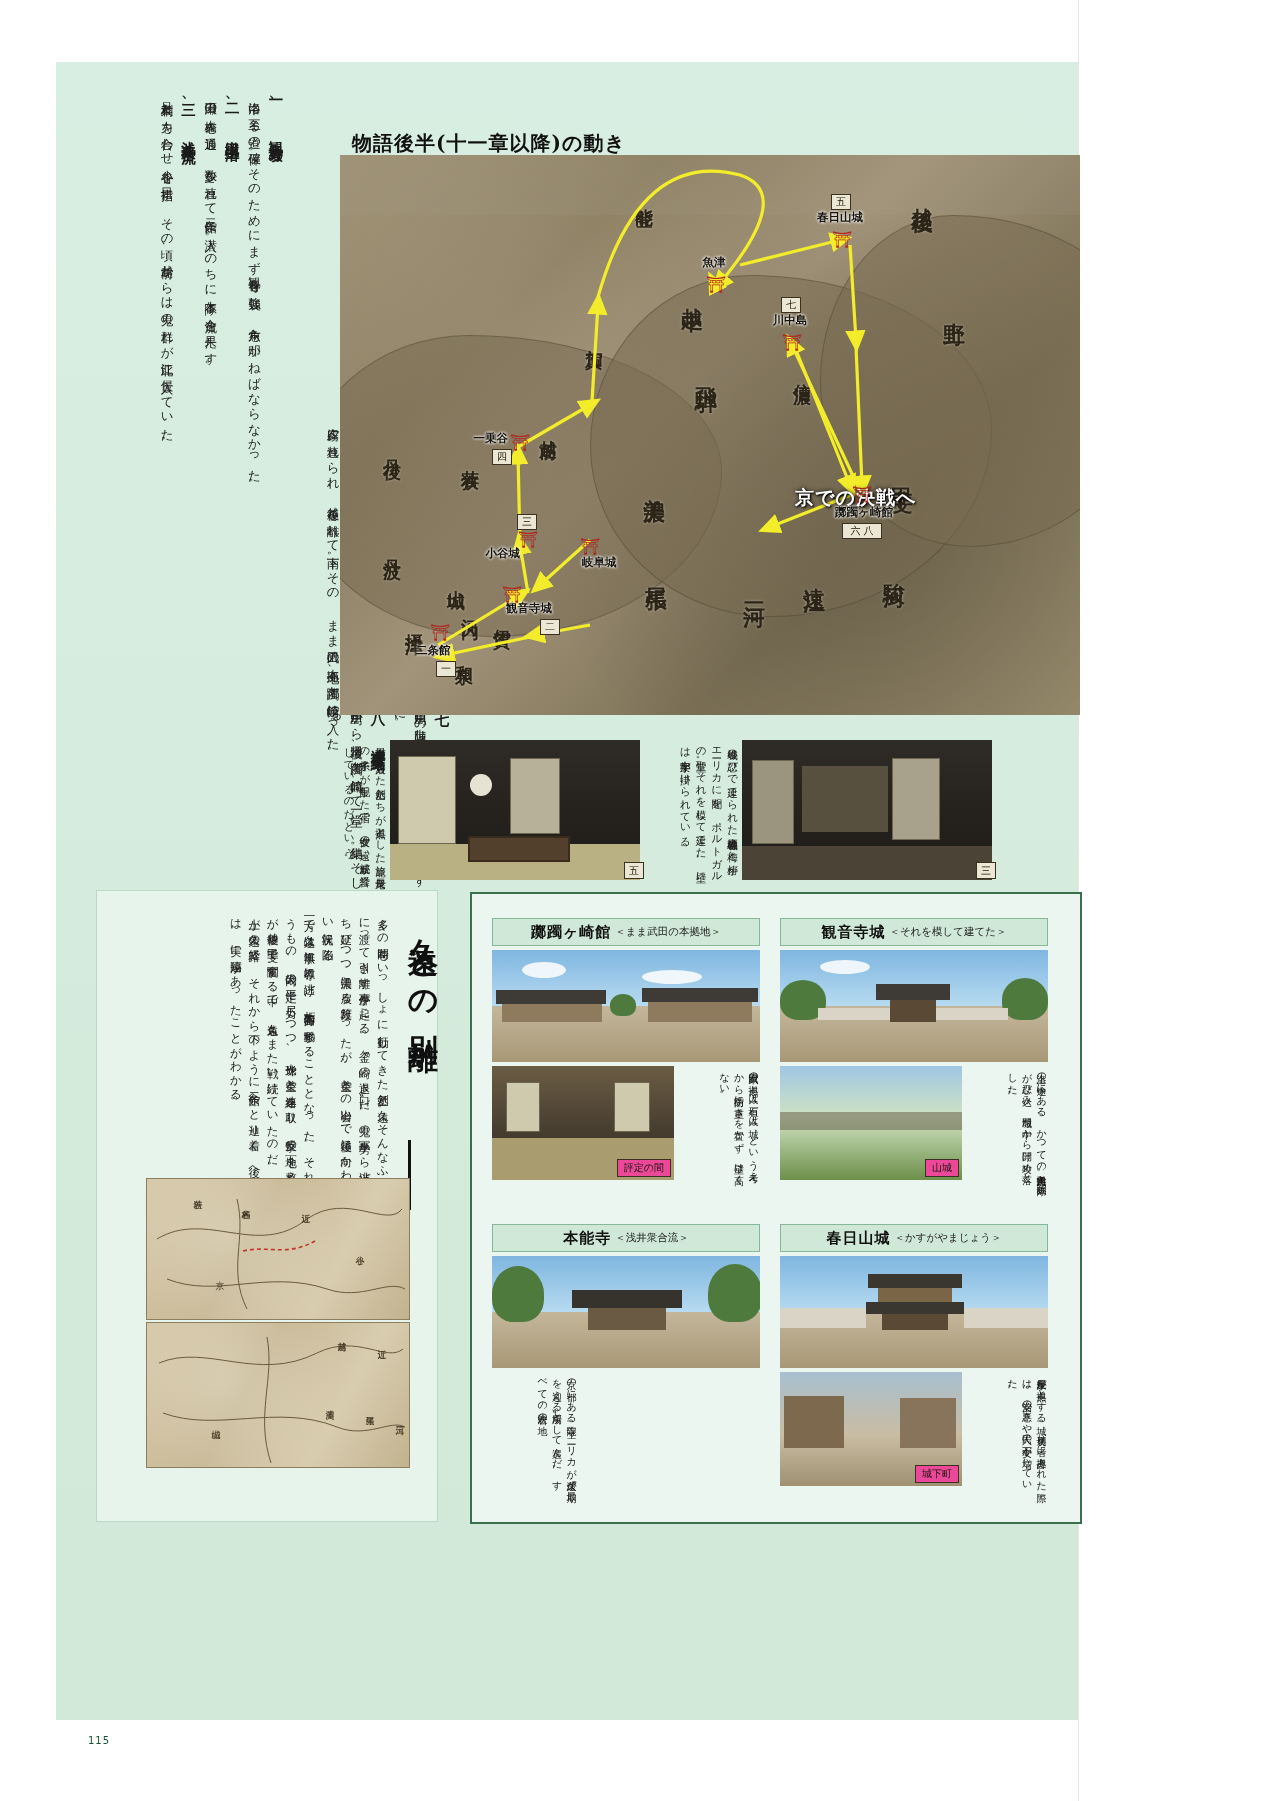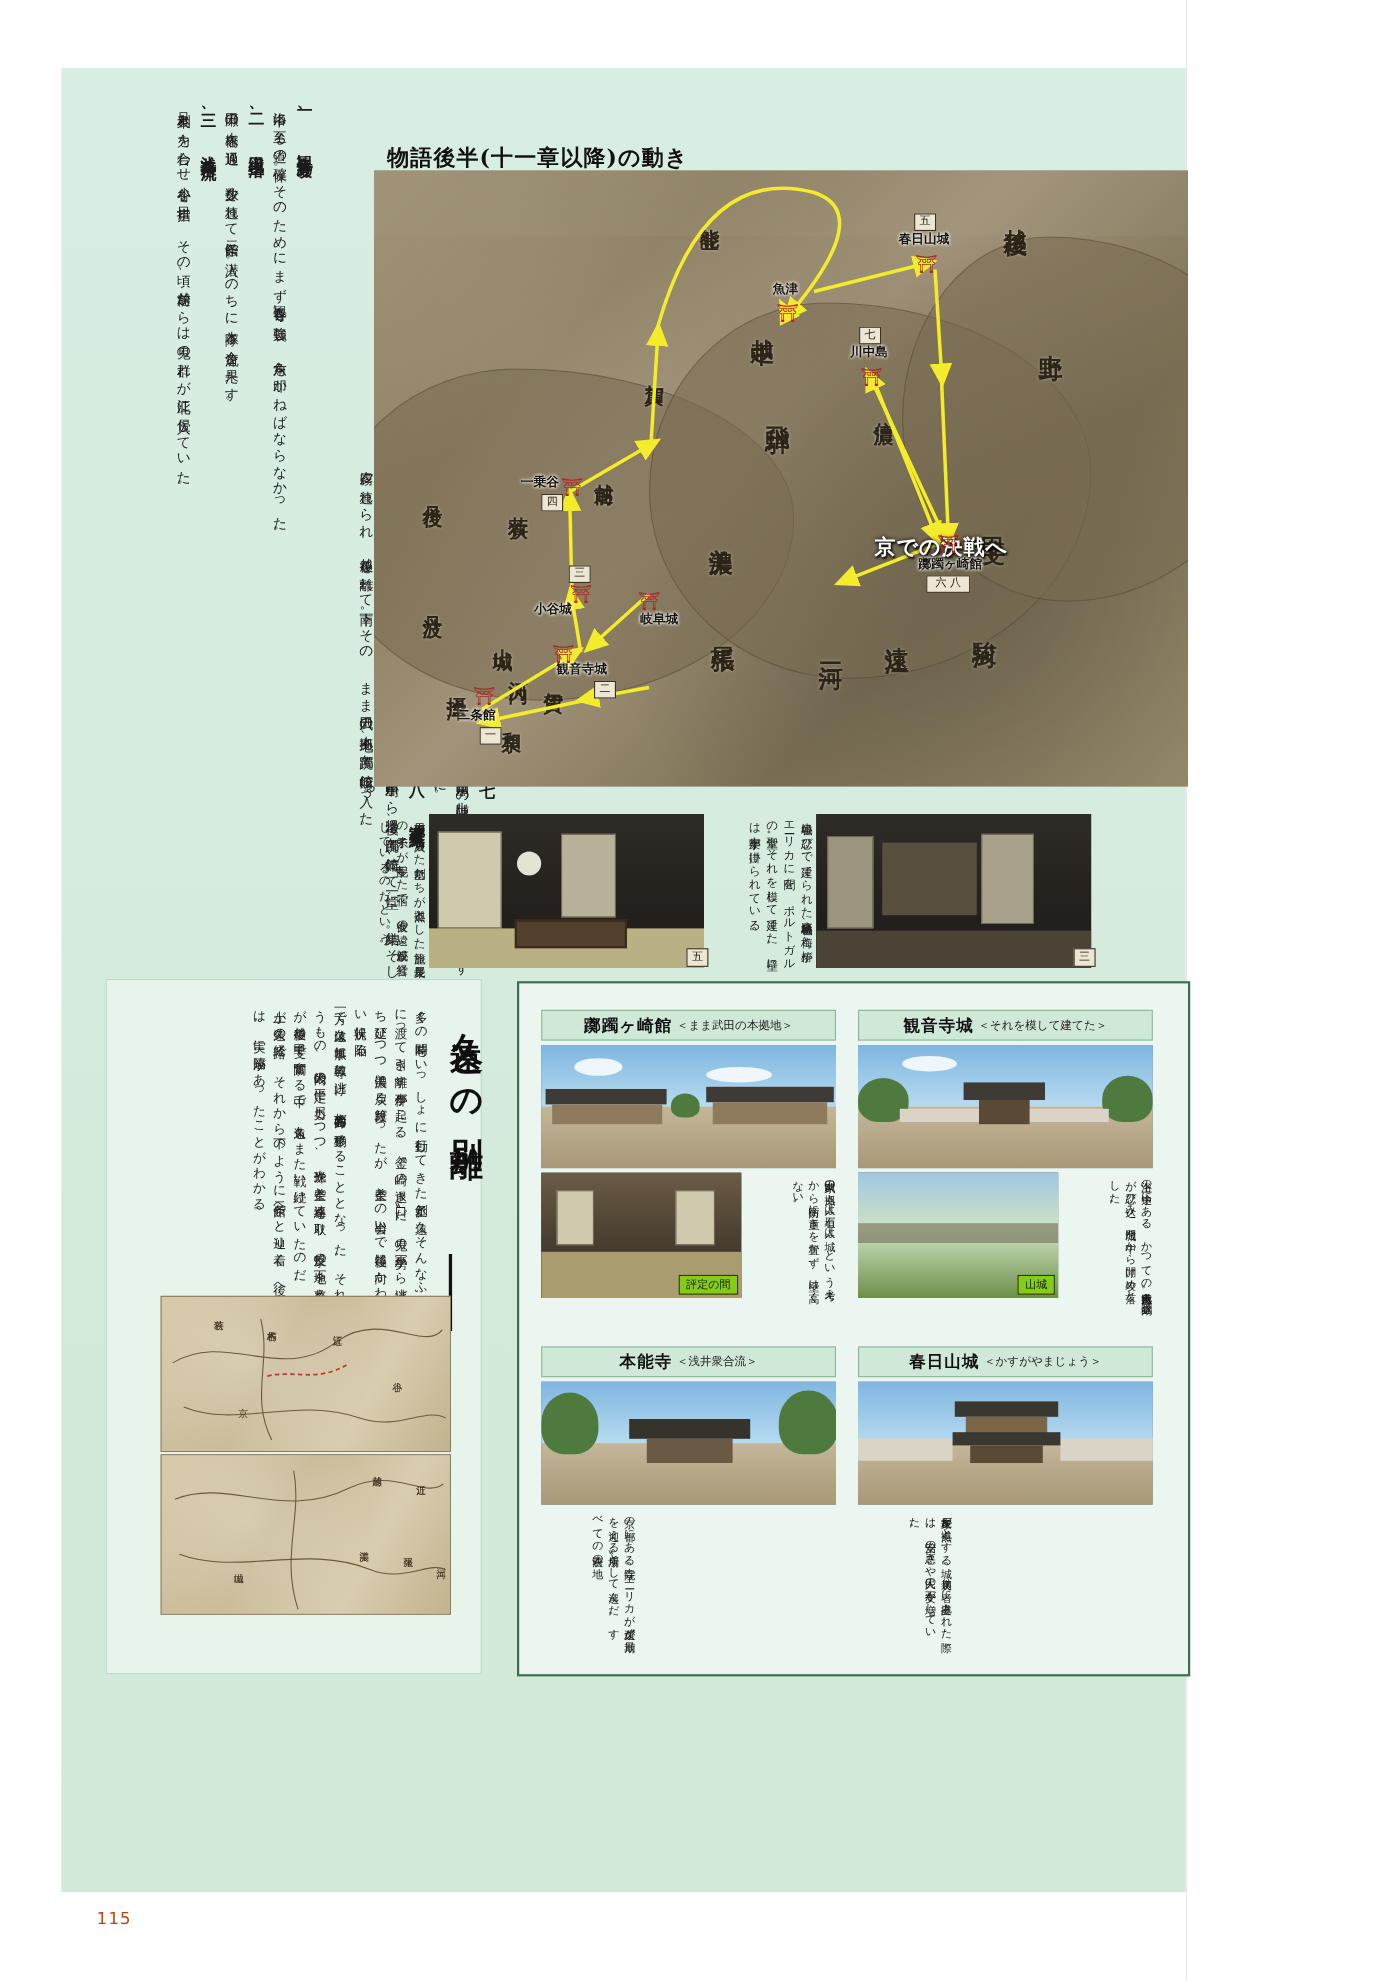--- a/index.html
+++ b/index.html
@@ -1,21 +1,21 @@
 <!DOCTYPE html>
 <html><head>
 <meta charset="utf-8">
 <style>
   html,body{margin:0;padding:0;background:#ffffff;}
   body{width:1270px;height:1801px;position:relative;font-family:"DejaVu Sans","Liberation Sans",sans-serif;}
   .page{position:absolute;left:0;top:0;width:1270px;height:1801px;background:#ffffff;overflow:hidden;}
   .sheet{position:absolute;left:56px;top:62px;width:1023px;height:1658px;background:#d8ecdf;}
   .sheet-inner{position:absolute;left:0;top:0;right:0;bottom:0;background:linear-gradient(180deg,#d9eee2 0%,#d4ebdc 60%,#d2e9da 100%);}
   .rightband{position:absolute;left:1078px;top:0;width:12px;height:1801px;background:#ffffff;border-left:1px solid #e6e6e6;}
-  .pagenum{position:absolute;left:88px;top:1735px;font-size:15px;color:#c2410c;letter-spacing:1px;}
+  .pagenum{position:absolute;left:88px;top:1735px;font-size:10px;color:#14532d;letter-spacing:1px;}
   .topcols{position:absolute;left:72px;top:92px;width:216px;height:740px;display:flex;flex-direction:row-reverse;gap:0px;}
   .topcols .col{writing-mode:vertical-rl;text-orientation:upright;font-size:12.5px;line-height:1.62;letter-spacing:1.2px;color:#1b1b1b;font-family:"DejaVu Serif","Liberation Serif",serif;}
   .topcols .col.head{font-size:14.5px;font-weight:bold;letter-spacing:2px;}
 
   .midcols{position:absolute;left:238px;top:418px;width:216px;height:420px;display:flex;flex-direction:row-reverse;}
   .midcols .col{writing-mode:vertical-rl;text-orientation:upright;font-size:12.5px;line-height:1.62;letter-spacing:1.2px;color:#1b1b1b;font-family:"DejaVu Serif","Liberation Serif",serif;}
   .midcols .col.head{font-size:14.5px;font-weight:bold;letter-spacing:2px;}
 
   
   .maptitle{position:absolute;left:352px;top:130px;font-size:20px;font-weight:bold;color:#111;font-family:"DejaVu Serif","Liberation Serif",serif;letter-spacing:1px;}
@@ -55,21 +55,21 @@
   
   .gallery{position:absolute;left:470px;top:892px;width:608px;height:628px;background:#eaf6ef;border:2px solid #3c6f4d;}
   .card{position:absolute;width:268px;}
   .card .hd{height:26px;background:#cfe8d7;border:1px solid #86b897;display:flex;align-items:center;justify-content:center;}
   .card .hd .t1{font-size:15px;font-weight:bold;color:#111;font-family:"DejaVu Serif","Liberation Serif",serif;letter-spacing:1px;}
   .card .hd .t2{font-size:10.5px;color:#222;font-family:"DejaVu Serif","Liberation Serif",serif;margin-left:4px;}
   .card .pic{height:112px;background:#6f8ea5;margin-top:4px;position:relative;overflow:hidden;}
   .card .row{display:flex;margin-top:4px;}
   .card .desc{width:86px;font-size:10px;line-height:1.45;color:#151515;font-family:"DejaVu Serif","Liberation Serif",serif;writing-mode:vertical-rl;text-orientation:upright;height:114px;}
   .card .pic2{flex:1;height:114px;background:#4b4236;position:relative;overflow:hidden;}
-  .card .badge{position:absolute;right:3px;bottom:3px;padding:1px 6px;font-size:10px;background:#84cc16;border:1px solid #3a3121;color:#1a1509;font-family:"DejaVu Serif","Liberation Serif",serif;}
+  .card .badge{position:absolute;right:3px;bottom:3px;padding:1px 6px;font-size:10px;background:#ec4899;border:1px solid #3a3121;color:#1a1509;font-family:"DejaVu Serif","Liberation Serif",serif;}
 
   
   .sky{position:absolute;left:0;top:0;right:0;height:52%;background:linear-gradient(180deg,#7fb6e0 0%,#b9dcf1 100%);}
   .cloud{position:absolute;background:rgba(255,255,255,.85);border-radius:50%;}
   .ground{position:absolute;left:0;bottom:0;right:0;height:50%;background:linear-gradient(180deg,#c4b69a 0%,#a89877 100%);}
   .green{position:absolute;background:#4e7a3e;border-radius:50% 50% 40% 40%;}
   .bldg{position:absolute;background:#6a5a45;}
   .roof{position:absolute;background:#3e3a35;}
   .wall{position:absolute;background:#d9d4c6;}
   .tatami{position:absolute;background:#b9b183;}
@@ -362,17 +362,23 @@
         <div class="sky"></div>
         <div class="ground"></div>
         <div class="wall" style="left:0px;top:52px;width:86px;height:20px;"></div>
         <div class="wall" style="left:184px;top:52px;width:86px;height:20px;"></div>
         <div class="roof" style="left:88px;top:18px;width:94px;height:14px;background:#3a3630;"></div>
         <div class="bldg" style="left:98px;top:32px;width:74px;height:16px;background:#7a6547;"></div>
         <div class="roof" style="left:86px;top:46px;width:98px;height:12px;background:#3a3630;"></div>
         <div class="bldg" style="left:102px;top:58px;width:66px;height:16px;background:#5a4a35;"></div>
       </div>
       <div class="row">
+        <div class="pic2">
+          <div style="position:absolute;inset:0;background:linear-gradient(180deg,#a8bfd0 0%,#c9bda3 55%,#9f9172 100%);"></div>
+          <div class="bldg" style="left:4px;top:24px;width:60px;height:52px;background:#7d6a4e;"></div>
+          <div class="bldg" style="left:120px;top:26px;width:56px;height:50px;background:#87745a;"></div>
+          <div class="badge">城下町</div>
+        </div>
         <div class="desc">長尾家が拠点とする城。裏切り者に占拠された際は、治安の悪さや人民の不安が増していた。</div>
       </div>
     </div>
   </div>
 </div>
 
 </body></html>

